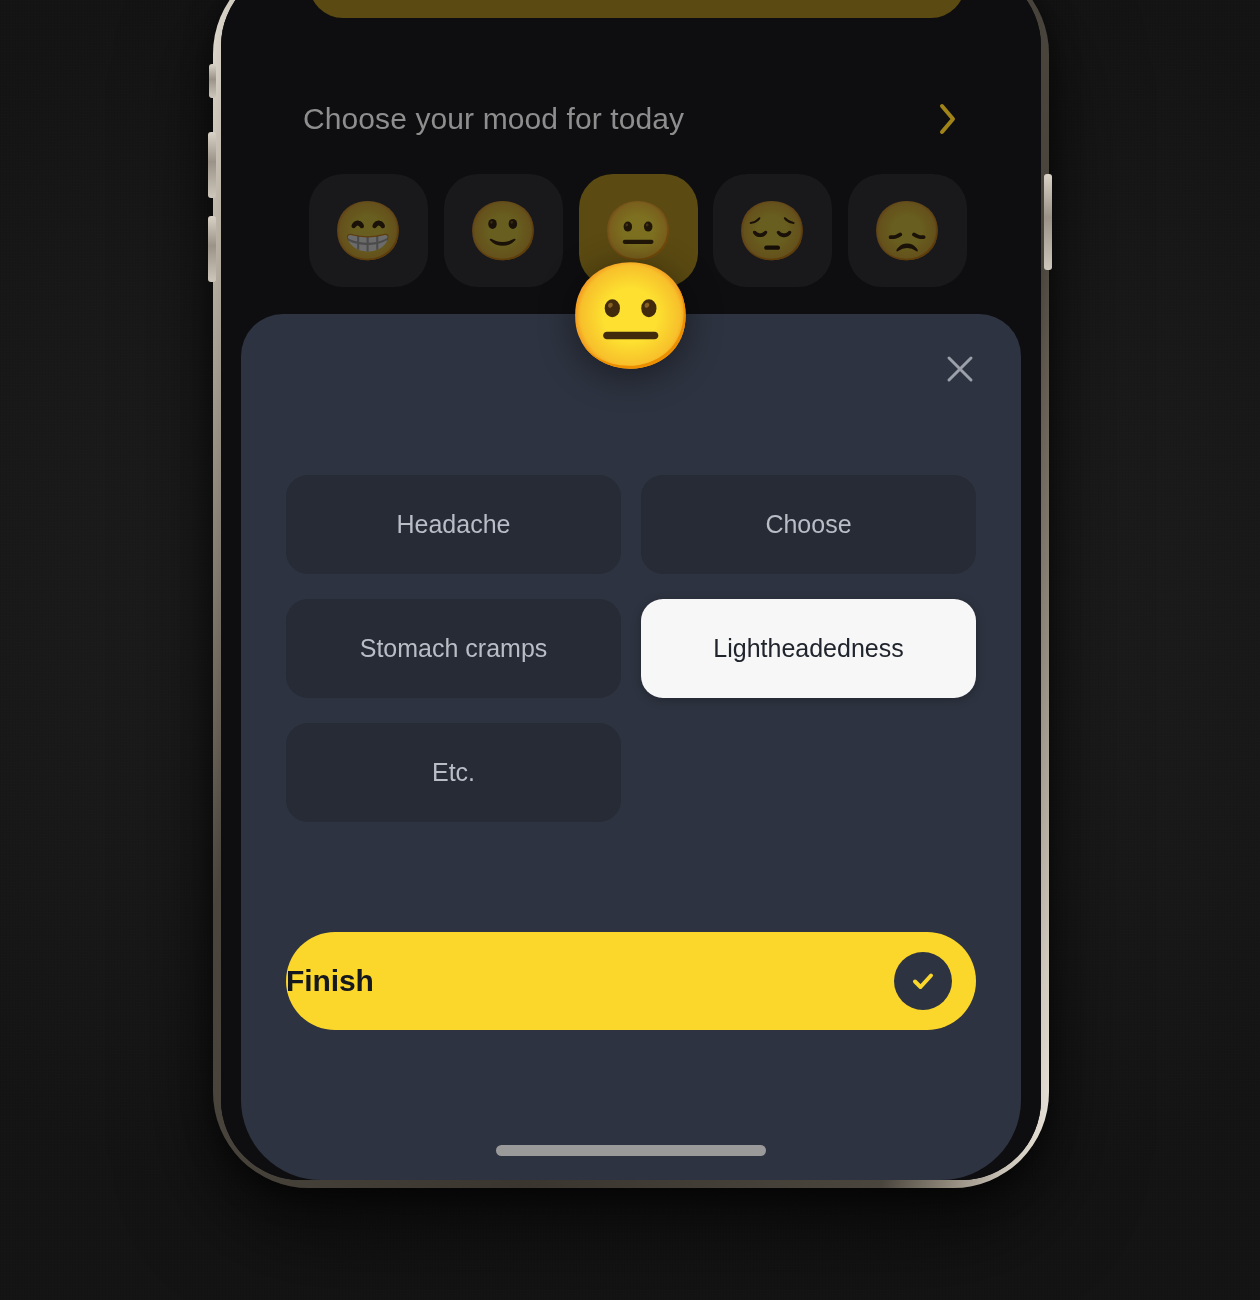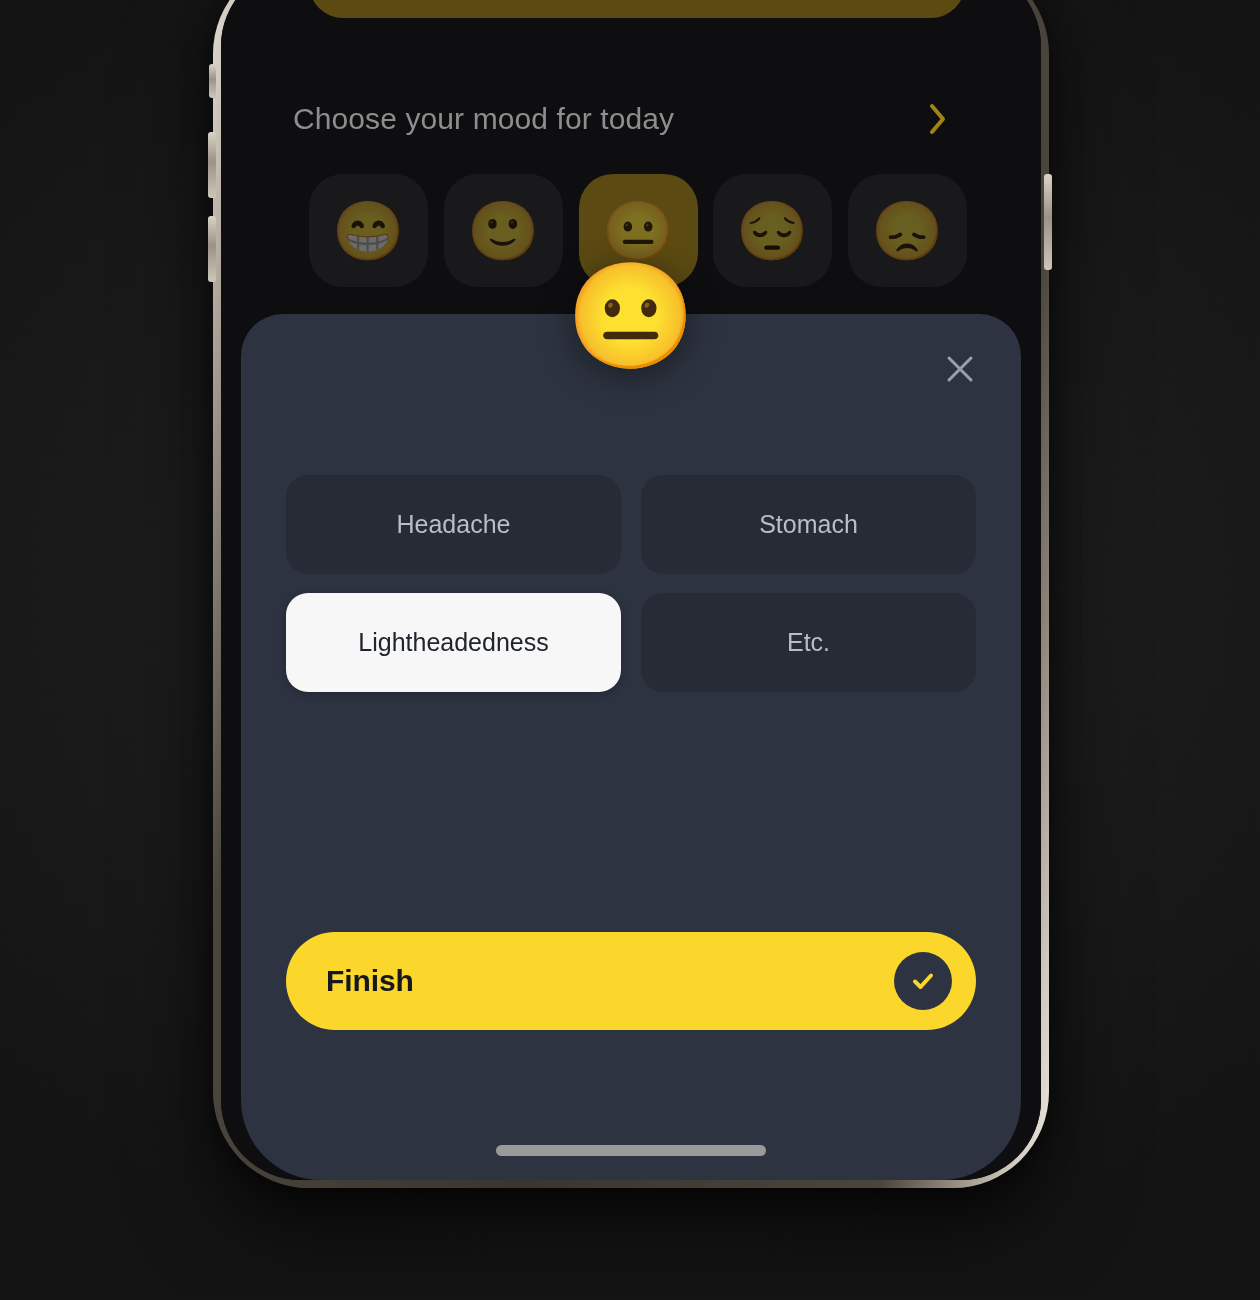--- a/index.html
+++ b/index.html
@@ -90,21 +90,21 @@
     top: -78px;
     width: 656px;
     height: 130px;
     border-radius: 34px;
     background: #5b4a11;
   }
 
   
   .mood-header {
     position: absolute;
-    left: 72px;
+    left: 82px;
     top: 130px;
     width: 656px;
     height: 46px;
     display: flex;
     align-items: center;
     justify-content: space-between;
   }
   .mood-header-title {
     font-size: 30px;
     color: #8e8e8e;
@@ -181,21 +181,21 @@
   }
 
   
   .chips {
     position: absolute;
     left: 45px;
     right: 45px;
     top: 161px;
     display: grid;
     grid-template-columns: 1fr 1fr;
-    gap: 19px 20px;
+    gap: 25px 20px;
   }
   .chip {
     height: 99px;
     border-radius: 22px;
     background: #262b35;
     display: flex;
     align-items: center;
     justify-content: center;
     font-size: 25px;
     color: #b9bdc6;
@@ -215,21 +215,20 @@
     right: 45px;
     top: 618px;
     height: 98px;
     border-radius: 49px;
     background: #fcd72b;
     display: flex;
     align-items: center;
     cursor: pointer;
   }
   .finish-label {
-    margin-left: 40px;
     font-size: 30px;
     font-weight: bold;
     color: #15181e;
     letter-spacing: -.1px;
   }
   .finish-check {
     position: absolute;
     right: 24px;
     width: 58px;
     height: 58px;
@@ -312,21 +311,24 @@
               <path d="M4 4 L26 26 M26 4 L4 26" fill="none" stroke="#9ba0aa" stroke-width="3" stroke-linecap="round"></path>
             </svg>
           </div>
 
 
           <div class="chips">
             <div class="chip">
               <span>Headache</span>
             </div>
             <div class="chip">
-              <span>Stomach</span>
+              <span>Choose</span>
+            </div>
+            <div class="chip">
+              <span>Stomach cramps</span>
             </div>
             <div class="chip selected">
               <span>Lightheadedness</span>
             </div>
             <div class="chip">
               <span>Etc.</span>
             </div>
           </div>
 
           <div class="finish-btn">

